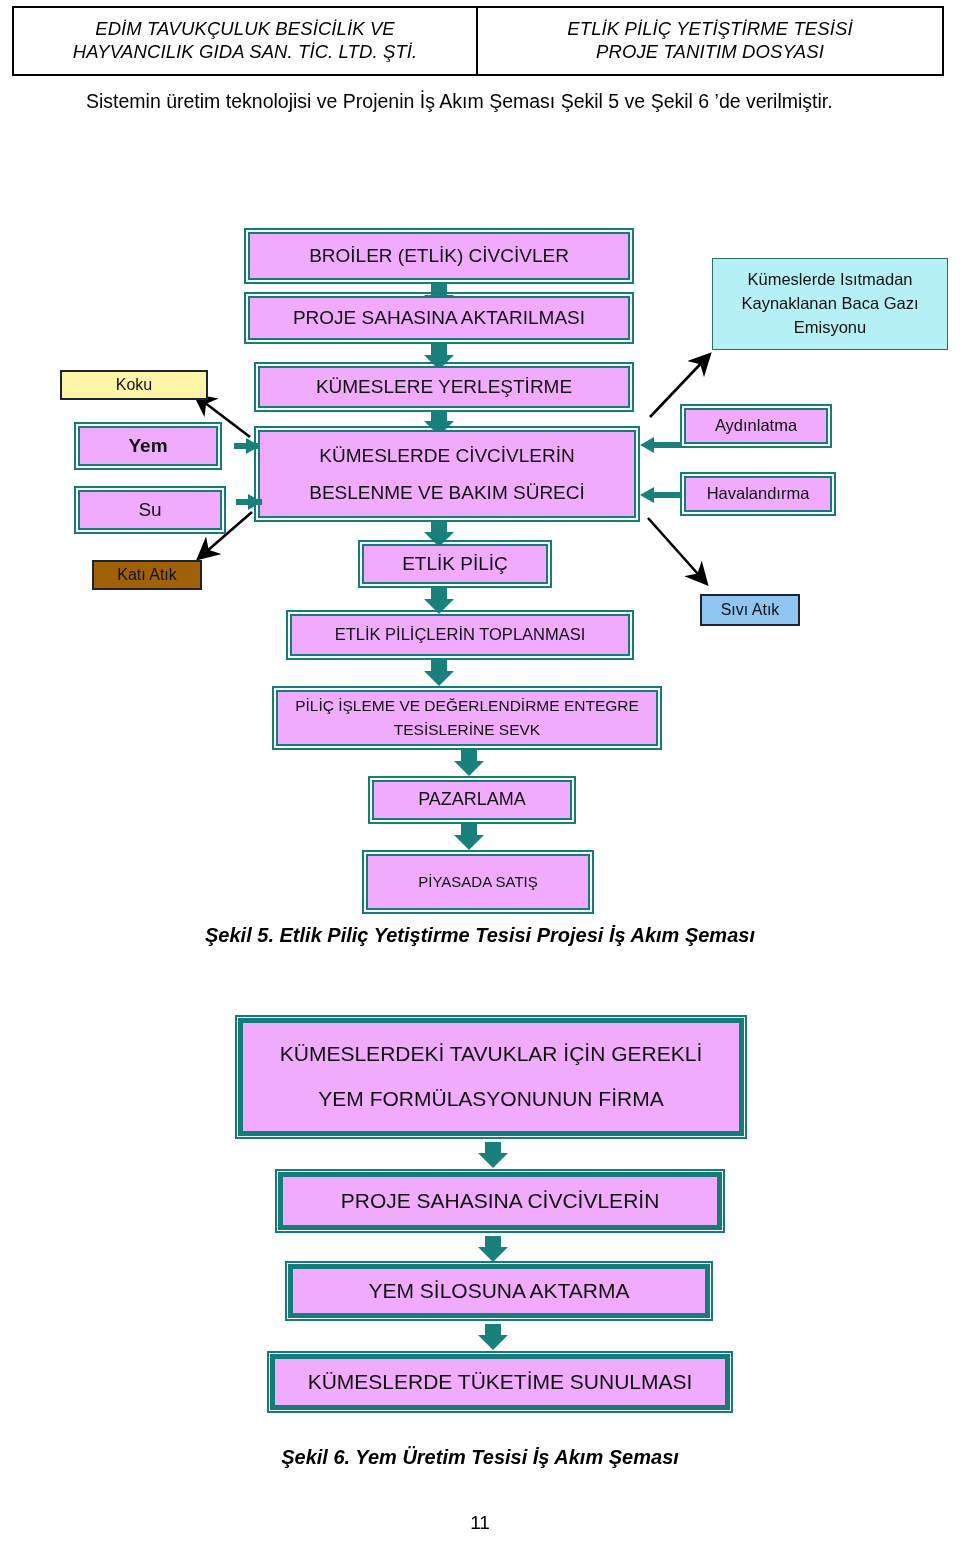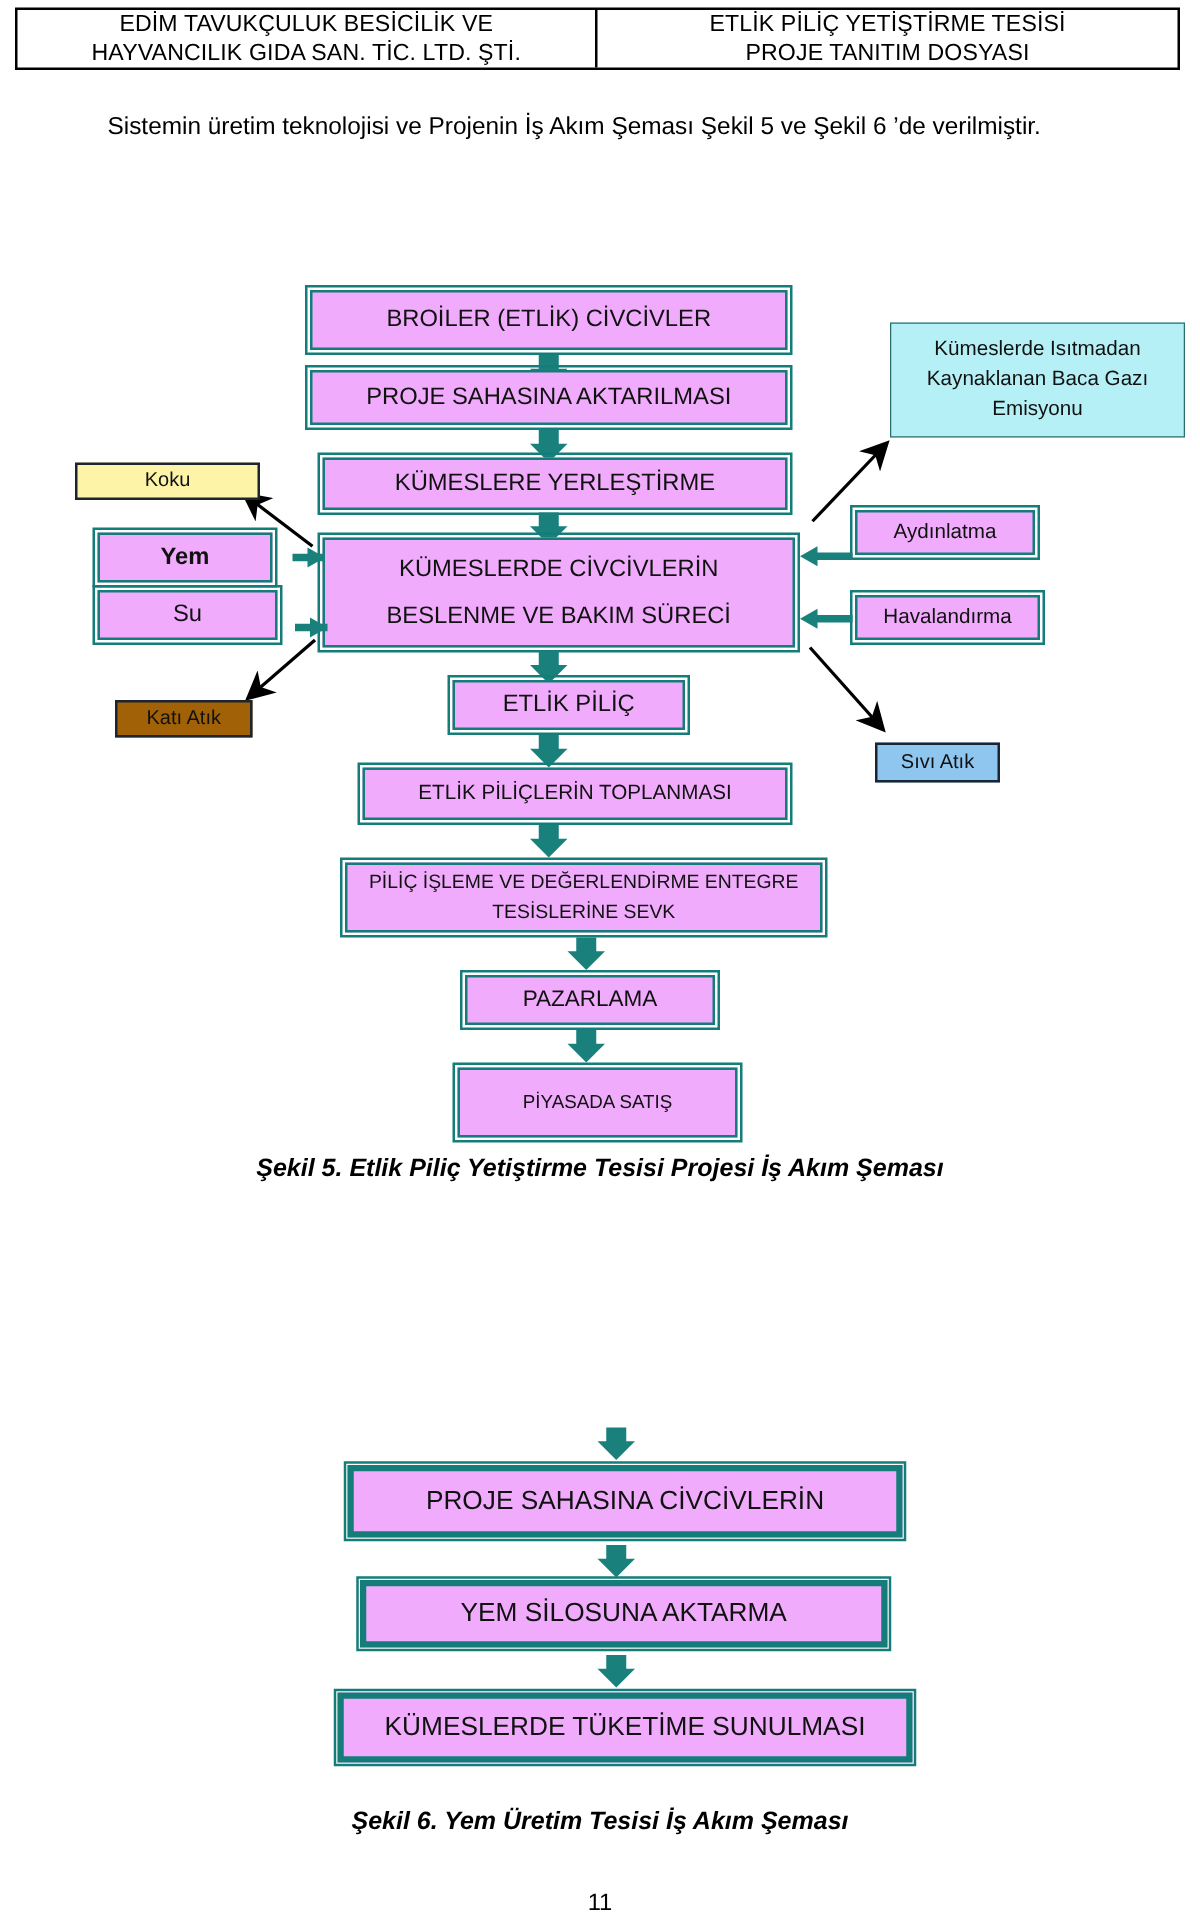--- a/index.html
+++ b/index.html
@@ -5,22 +5,22 @@
   html,body{margin:0;padding:0;}
   body{
     width:960px;height:1543px;position:relative;background:#ffffff;
     font-family:"Liberation Sans",sans-serif;color:#000;
     -webkit-font-smoothing:antialiased;
   }
   .page{position:relative;width:960px;height:1543px;overflow:hidden;}
 
   
   .hdr{
-    position:absolute;left:12px;top:6px;width:932px;height:50px;
-    border:2px solid #000;display:flex;box-sizing:border-box;
+    position:absolute;left:12px;top:6px;width:932px;height:70px;
+    border:2px solid #000;display:flex;box-sizing:border-box;font-style:italic;
   }
   .hdr-cell{
     flex:1 1 50%;display:flex;flex-direction:column;align-items:center;
     justify-content:center;text-align:center;box-sizing:border-box;
     font-size:18.5px;line-height:1.22;letter-spacing:.1px;
   }
   .hdr-cell.left{border-right:2px solid #000;}
   .hdr-cell .l{display:block;white-space:nowrap;}
 
   
@@ -210,21 +210,21 @@
   </div>
 
   <div class="box" style="left:78px;top:426px;width:140px;height:40px;font-size:19px;font-weight:bold;">
     <span class="t">Yem</span>
   </div>
   <div class="arrow-l" style="left:222px;top:438px;width:38px;">
     <div class="stem" style="width:26px;"></div>
     <div class="head" style="left:auto;right:0;border-right:none;border-left:14px solid #19807c;"></div>
   </div>
 
-  <div class="box" style="left:78px;top:472px;width:144px;height:40px;font-size:19px;">
+  <div class="box" style="left:78px;top:490px;width:144px;height:40px;font-size:19px;">
     <span class="t">Su</span>
   </div>
   <div class="arrow-l" style="left:224px;top:494px;width:38px;">
     <div class="stem" style="width:26px;"></div>
     <div class="head" style="left:auto;right:0;border-right:none;border-left:14px solid #19807c;"></div>
   </div>
 
   <div class="note orange" style="left:92px;top:560px;width:110px;height:30px;">
     <span>Katı Atık</span>
   </div>
@@ -252,20 +252,24 @@
   </div>
 
   <div class="note blue" style="left:700px;top:594px;width:100px;height:32px;">
     <span>Sıvı Atık</span>
   </div>
 
   <div class="cap" style="top:924px;">
     <span>Şekil 5. Etlik Piliç Yetiştirme Tesisi Projesi İş Akım Şeması</span>
   </div>
 
+  <div class="box thick" style="left:238px;top:1018px;width:506px;height:118px;font-size:21px;flex-direction:column;">
+    <span class="t" style="margin-bottom:12px;">KÜMESLERDEKİ TAVUKLAR İÇİN GEREKLİ</span>
+    <span class="t">YEM FORMÜLASYONUNUN FİRMA</span>
+  </div>
 
   <div class="arrow-d" style="left:478px;top:1142px;">
     <div class="stem"></div>
     <div class="head"></div>
   </div>
 
   <div class="box thick" style="left:278px;top:1172px;width:444px;height:58px;font-size:21px;">
     <span class="t">PROJE SAHASINA CİVCİVLERİN</span>
   </div>
 

